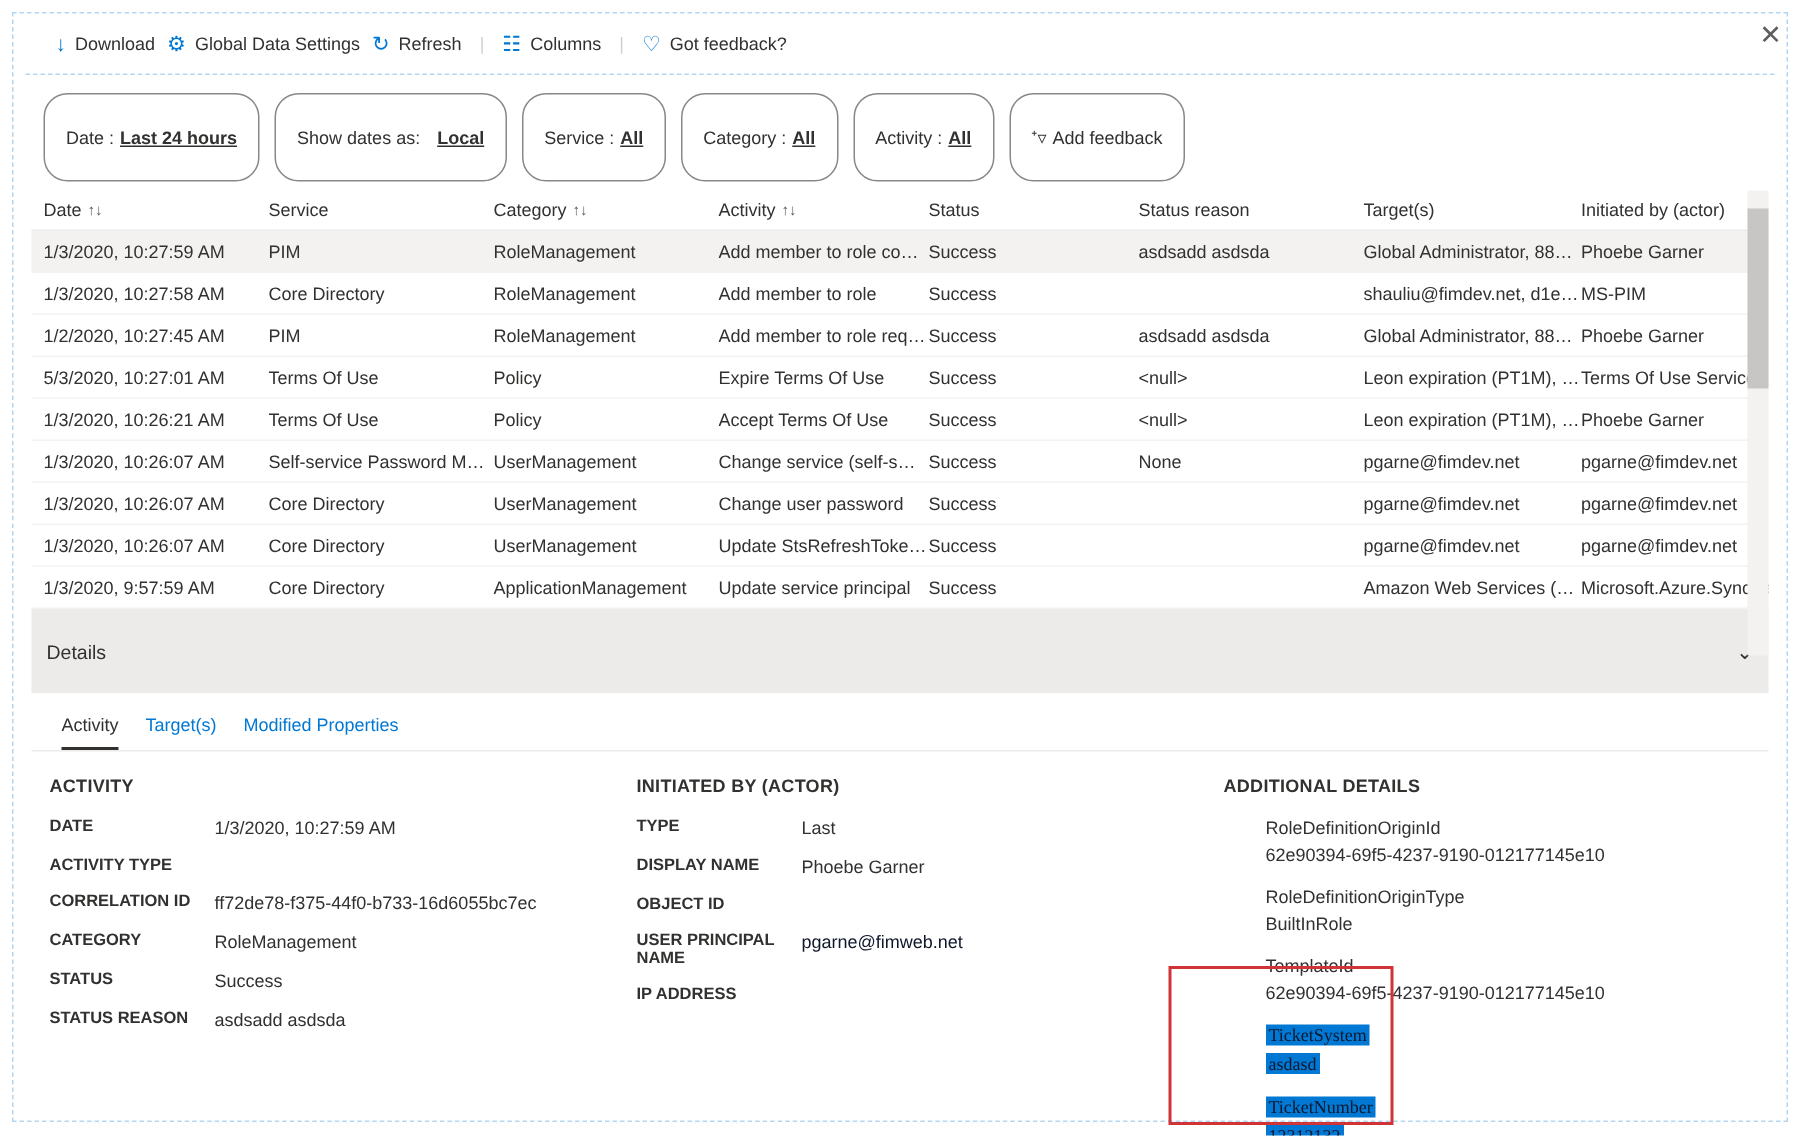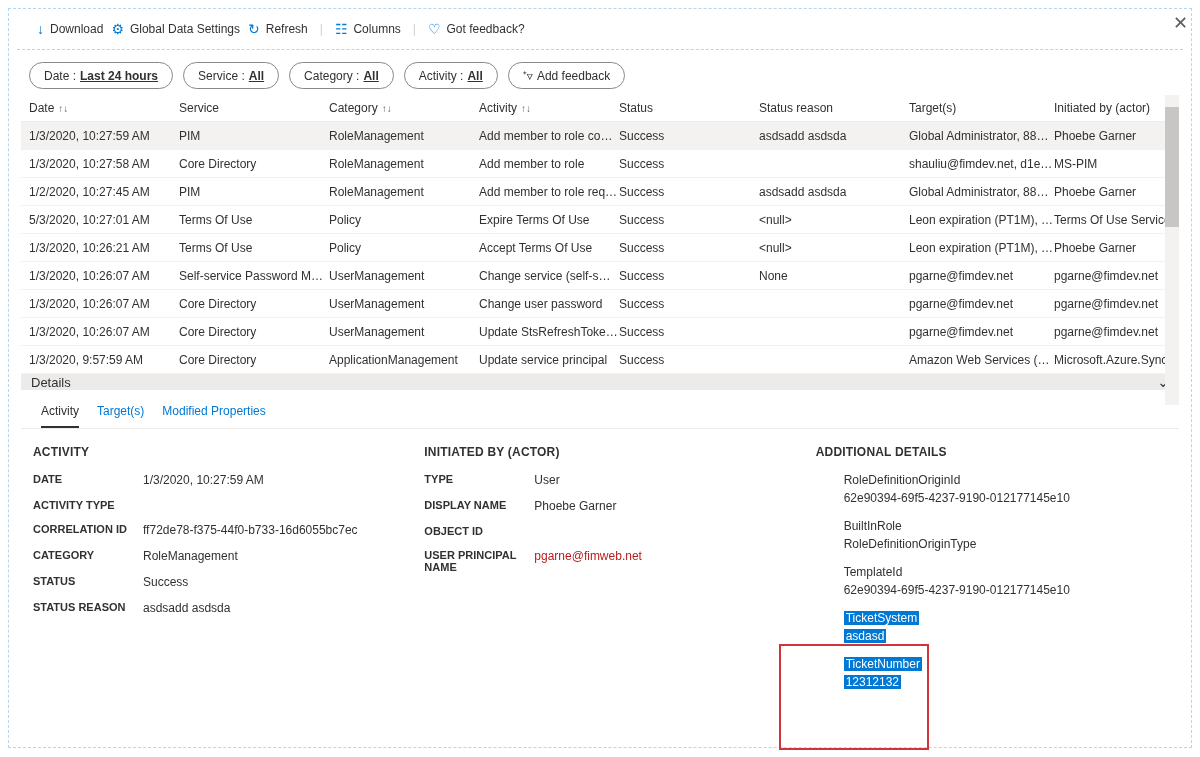--- a/index.html
+++ b/index.html
@@ -7,52 +7,52 @@
 .panel { border: 1px dashed #b3d6f2; margin: 8px; height: 740px; position: relative; }
 .close-x { position: absolute; top: 12px; right: 12px; font-size: 18px; color: #605e5c; cursor: pointer; }
 
 .toolbar { display: flex; align-items: center; gap: 8px; padding: 12px 20px; border-bottom: 1px dashed #b3d6f2; margin: 0 8px; }
 .toolbar .sep { color: #d2d0ce; padding: 0 4px; }
 .tool-btn { display: flex; align-items: center; gap: 6px; color: #323130; cursor: pointer; }
 .tool-btn svg, .tool-btn .ico { color: #0078d4; }
 .ico { font-size: 14px; }
 
 .filters { display: flex; gap: 10px; padding: 12px 20px 6px; }
-.pill { border: 1px solid #8a8886; border-radius: 16px; padding: 4px 14px; font-size: 12px; cursor: pointer; display: flex; align-items: center; gap: 4px; }
+.pill { border: 1px solid #8a8886; border-radius: 16px; padding: 20px 14px; font-size: 12px; cursor: pointer; display: flex; align-items: center; gap: 4px; }
 .pill b { font-weight: 600; text-decoration: underline; }
 
 .table-wrap { margin: 0 12px; position: relative; }
 .thead, .trow { display: grid; grid-template-columns: 150px 150px 150px 140px 140px 150px 145px 145px; align-items: center; padding: 6px 8px; font-size: 12px; }
 .thead { font-weight: 400; color: #323130; border-bottom: 1px solid #edebe9; }
 .thead .hcell { display: flex; align-items: center; gap: 4px; cursor: pointer; }
 .sort-ico { font-size: 10px; color: #605e5c; }
 .trow { border-bottom: 1px solid #f3f2f1; min-height: 28px; white-space: nowrap; overflow: hidden; }
 .trow.selected { background: #f3f2f1; }
 .trow .cell { overflow: hidden; text-overflow: ellipsis; }
 
 .scrollbar { position: absolute; right: 0; top: 0; width: 14px; height: 310px; background: #f3f2f1; }
 .scrollbar .thumb { width: 14px; height: 120px; background: #c8c6c4; margin-top: 12px; }
 
-.details-bar { margin: 0 12px; background: #edebe9; padding: 0 10px; display: flex; justify-content: space-between; align-items: center; cursor: pointer; font-size: 13px; }
+.details-bar { margin: 0 12px; background: #edebe9; padding: 20px 10px; display: flex; justify-content: space-between; align-items: center; cursor: pointer; font-size: 13px; }
 .chev { font-size: 14px; }
 
 .tabs { display: flex; gap: 18px; padding: 14px 20px 0; margin: 0 12px; border-bottom: 1px solid #edebe9; }
 .tab { padding: 0 0 8px; cursor: pointer; color: #0078d4; }
 .tab.active { color: #323130; border-bottom: 2px solid #323130; font-weight: 400; }
 
 .details-body { display: flex; padding: 16px 24px; gap: 40px; }
 .col { flex: 1; }
 .section-h { font-weight: 700; font-size: 12px; margin-bottom: 14px; letter-spacing: .2px; }
 .kv { display: flex; margin-bottom: 12px; font-size: 12px; }
 .kv .k { width: 110px; font-weight: 600; font-size: 11px; text-transform: uppercase; color: #323130; }
 .kv .v { color: #323130; }
-.kv .v.link { color: #b91c1c; cursor: pointer; }
+.kv .v.link { color: #0f172a; cursor: pointer; }
 .addl .line { margin-bottom: 4px; }
 .addl .group { margin-bottom: 14px; margin-left: 28px; }
-.hl { background: #0078d4; color: #ffffff; padding: 0 2px; }
+.hl { background: #0078d4; color: #0f172a; padding: 0 2px; font-family: Liberation Serif, serif; }
 .redbox { position: absolute; border: 2px solid #d13438; left: 770px; top: 635px; width: 150px; height: 106px; pointer-events: none; }
 </style>
 </head>
 <body>
 
 <div class="close-x">✕</div>
 
 <div class="panel">
 
   <div class="toolbar">
@@ -77,20 +77,24 @@
     <div class="tool-btn">
       <span class="ico">♡</span>
       <span>Got feedback?</span>
     </div>
   </div>
 
   <div class="filters">
     <div class="pill">
       <span>Date :</span>
       <b>Last 24 hours</b>
+    </div>
+    <div class="pill">
+      <span>Show dates as:</span>&nbsp;
+      <b>Local</b>
     </div>
     <div class="pill">
       <span>Service :</span>
       <b>All</b>
     </div>
     <div class="pill">
       <span>Category :</span>
       <b>All</b>
     </div>
     <div class="pill">
@@ -265,44 +269,48 @@
         </div>
       <div class="kv">
           <div class="k">STATUS REASON</div>
           <div class="v">asdsadd asdsda</div>
         </div>
     </div>
     <div class="col">
       <div class="section-h">INITIATED BY (ACTOR)</div>
       <div class="kv">
           <div class="k">TYPE</div>
-          <div class="v">User</div>
+          <div class="v">Last</div>
         </div>
       <div class="kv">
           <div class="k">DISPLAY NAME</div>
           <div class="v">Phoebe Garner</div>
         </div>
       <div class="kv">
           <div class="k">OBJECT ID</div>
           <div class="v"></div>
         </div>
       <div class="kv">
           <div class="k">USER PRINCIPAL NAME</div>
           <div class="v link">pgarne@fimweb.net</div>
         </div>
+      <div class="kv">
+          <div class="k">IP ADDRESS</div>
+          <div class="v"></div>
+        </div>
     </div>
     <div class="col addl">
       <div class="section-h">ADDITIONAL DETAILS</div>
       <div class="group">
           <div class="line">RoleDefinitionOriginId</div>
           <div class="line">62e90394-69f5-4237-9190-012177145e10</div>
         </div>
       <div class="group">
+          <div class="line">RoleDefinitionOriginType</div>
           <div class="line">BuiltInRole</div>
-          <div class="line">RoleDefinitionOriginType</div>
         </div>
       <div class="group">
           <div class="line">TemplateId</div>
           <div class="line">62e90394-69f5-4237-9190-012177145e10</div>
         </div>
       <div class="group">
           <div class="line"><span class="hl">TicketSystem</span></div>
           <div class="line"><span class="hl">asdasd</span></div>
         </div>
       <div class="group">

